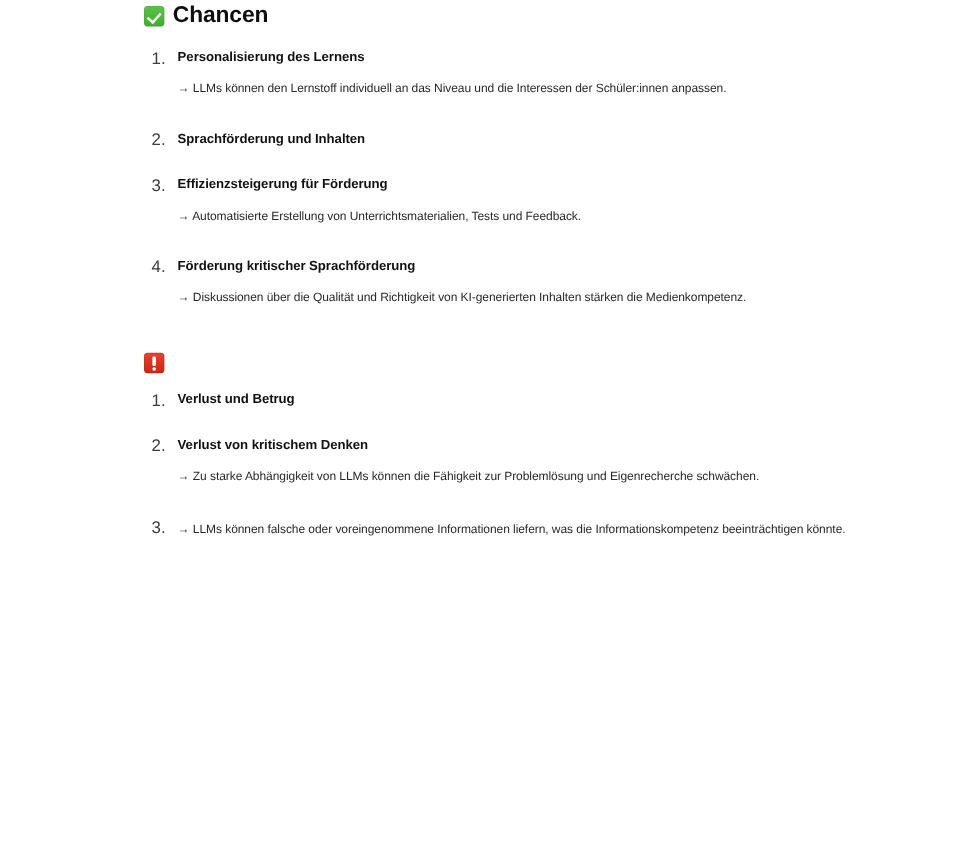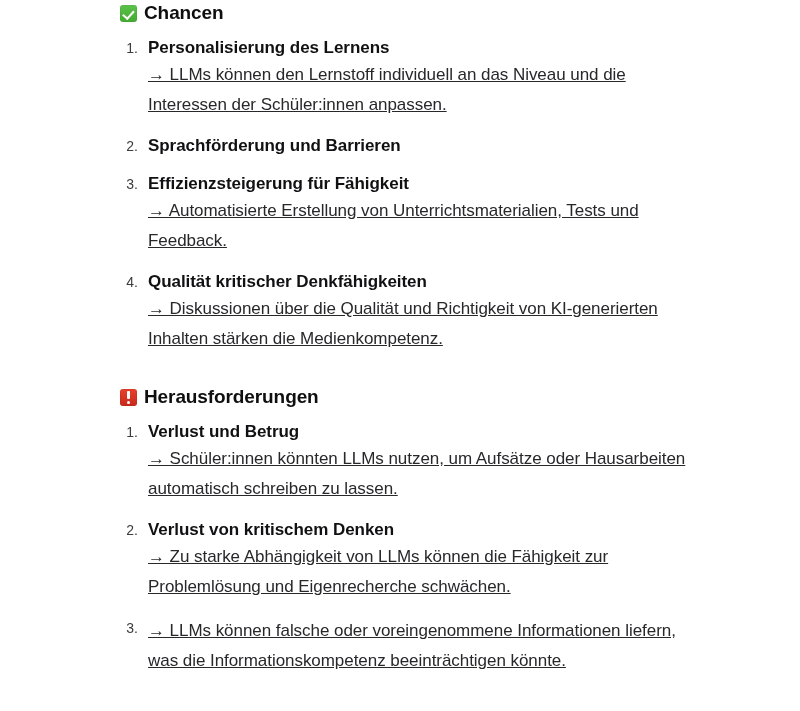--- a/index.html
+++ b/index.html
@@ -120,79 +120,76 @@
     left: 0;
     top: 0;
     width: 20px;
     text-align: right;
     font-size: 14px;
     line-height: 24px;
     color: #3c3c3f;
   }
 
   .item-title {
-    font-size: 17px;
+    font-size: 11px;
     font-weight: 700;
     line-height: 24px;
     color: #111113;
     letter-spacing: -0.05px;
   }
 
   .item-body {
-    font-size: 17px;
+    font-size: 10px;
     font-weight: 400;
     line-height: 30px;
     color: #28282b;
     letter-spacing: -0.05px;
     max-width: 560px;
-    text-decoration: underline;
   }
 </style>
 </head>
 <body>
 
 <div class="page">
   <div id="sections-root">
       <section class="section">
         <h2 class="section-heading">
           <span class="emoji emoji-check"></span>
           <span>Chancen</span>
         </h2>
         <ol class="items">
           <li class="item">
             <span class="item-num">1.</span>
             <div class="item-title">Personalisierung des Lernens</div>
             <div class="item-body">→ LLMs können den Lernstoff individuell an das Niveau und die Interessen der Schüler:innen anpassen.</div>
           </li>
           <li class="item">
             <span class="item-num">2.</span>
-            <div class="item-title">Sprachförderung und Barrieren</div>
+            <div class="item-title">Sprachförderung und Inhalten</div>
           </li>
           <li class="item">
             <span class="item-num">3.</span>
-            <div class="item-title">Effizienzsteigerung für Fähigkeit</div>
+            <div class="item-title">Effizienzsteigerung für Förderung</div>
             <div class="item-body">→ Automatisierte Erstellung von Unterrichtsmaterialien, Tests und Feedback.</div>
           </li>
           <li class="item">
             <span class="item-num">4.</span>
-            <div class="item-title">Qualität kritischer Denkfähigkeiten</div>
+            <div class="item-title">Förderung kritischer Sprachförderung</div>
             <div class="item-body">→ Diskussionen über die Qualität und Richtigkeit von KI-generierten Inhalten stärken die Medienkompetenz.</div>
           </li>
         </ol>
       </section>
       <section class="section">
         <h2 class="section-heading">
           <span class="emoji emoji-alert"></span>
-          <span>Herausforderungen</span>
         </h2>
         <ol class="items">
           <li class="item">
             <span class="item-num">1.</span>
             <div class="item-title">Verlust und Betrug</div>
-            <div class="item-body">→ Schüler:innen könnten LLMs nutzen, um Aufsätze oder Hausarbeiten automatisch schreiben zu lassen.</div>
           </li>
           <li class="item">
             <span class="item-num">2.</span>
             <div class="item-title">Verlust von kritischem Denken</div>
             <div class="item-body">→ Zu starke Abhängigkeit von LLMs können die Fähigkeit zur Problemlösung und Eigenrecherche schwächen.</div>
           </li>
           <li class="item">
             <span class="item-num">3.</span>
             <div class="item-body">→ LLMs können falsche oder voreingenommene Informationen liefern, was die Informationskompetenz beeinträchtigen könnte.</div>
           </li>

